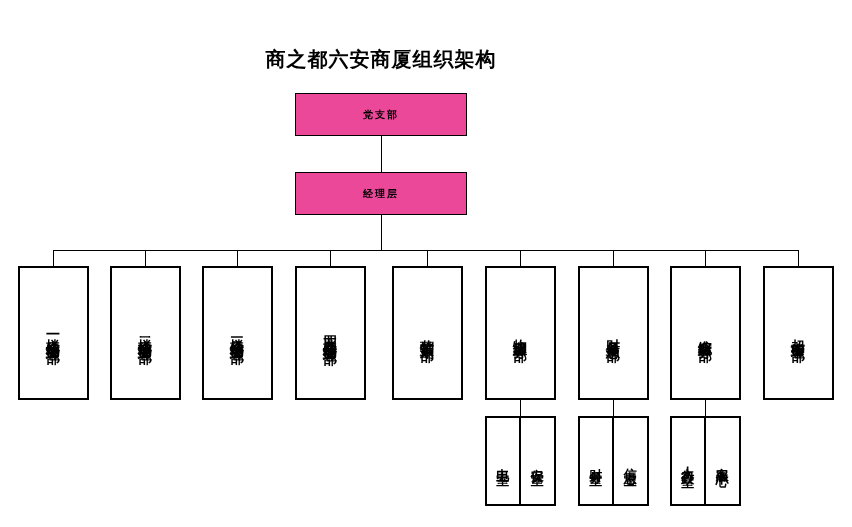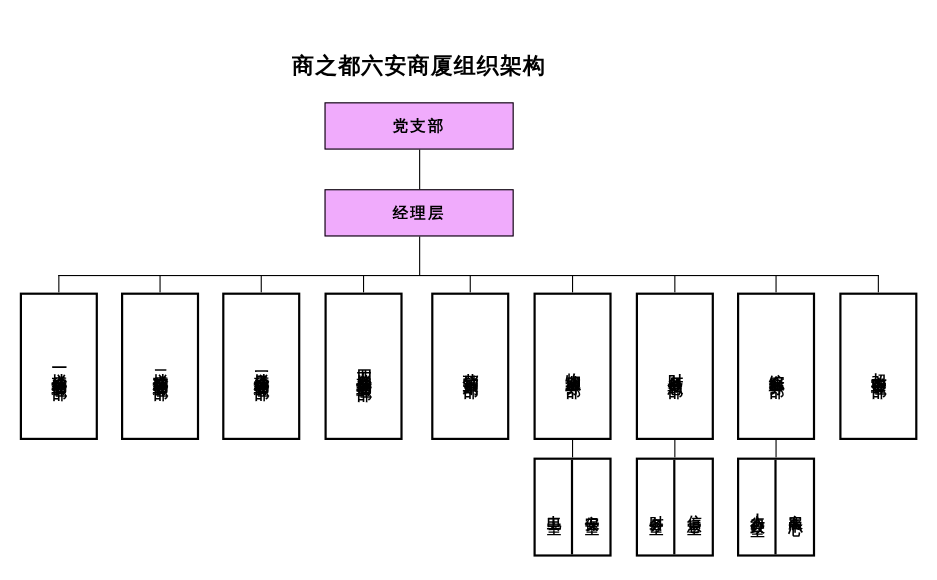--- a/index.html
+++ b/index.html
@@ -26,25 +26,25 @@
     font-size: 20px;
     font-weight: bold;
     letter-spacing: 1px;
   }
   .topbox {
     position: absolute;
     left: 295px;
     width: 172px;
     height: 43px;
     border: 1px solid #000;
-    background: #f0abfc;
+    background: #ec4899;
     display: flex;
     align-items: center;
     justify-content: center;
-    font-size: 14px;
+    font-size: 10px;
     font-weight: bold;
     letter-spacing: 2px;
   }
   .topbox.root { top: 93px; }
   .topbox.mgmt { top: 172px; }
   .dept {
     position: absolute;
     top: 266px;
     width: 71px;
     height: 134px;

